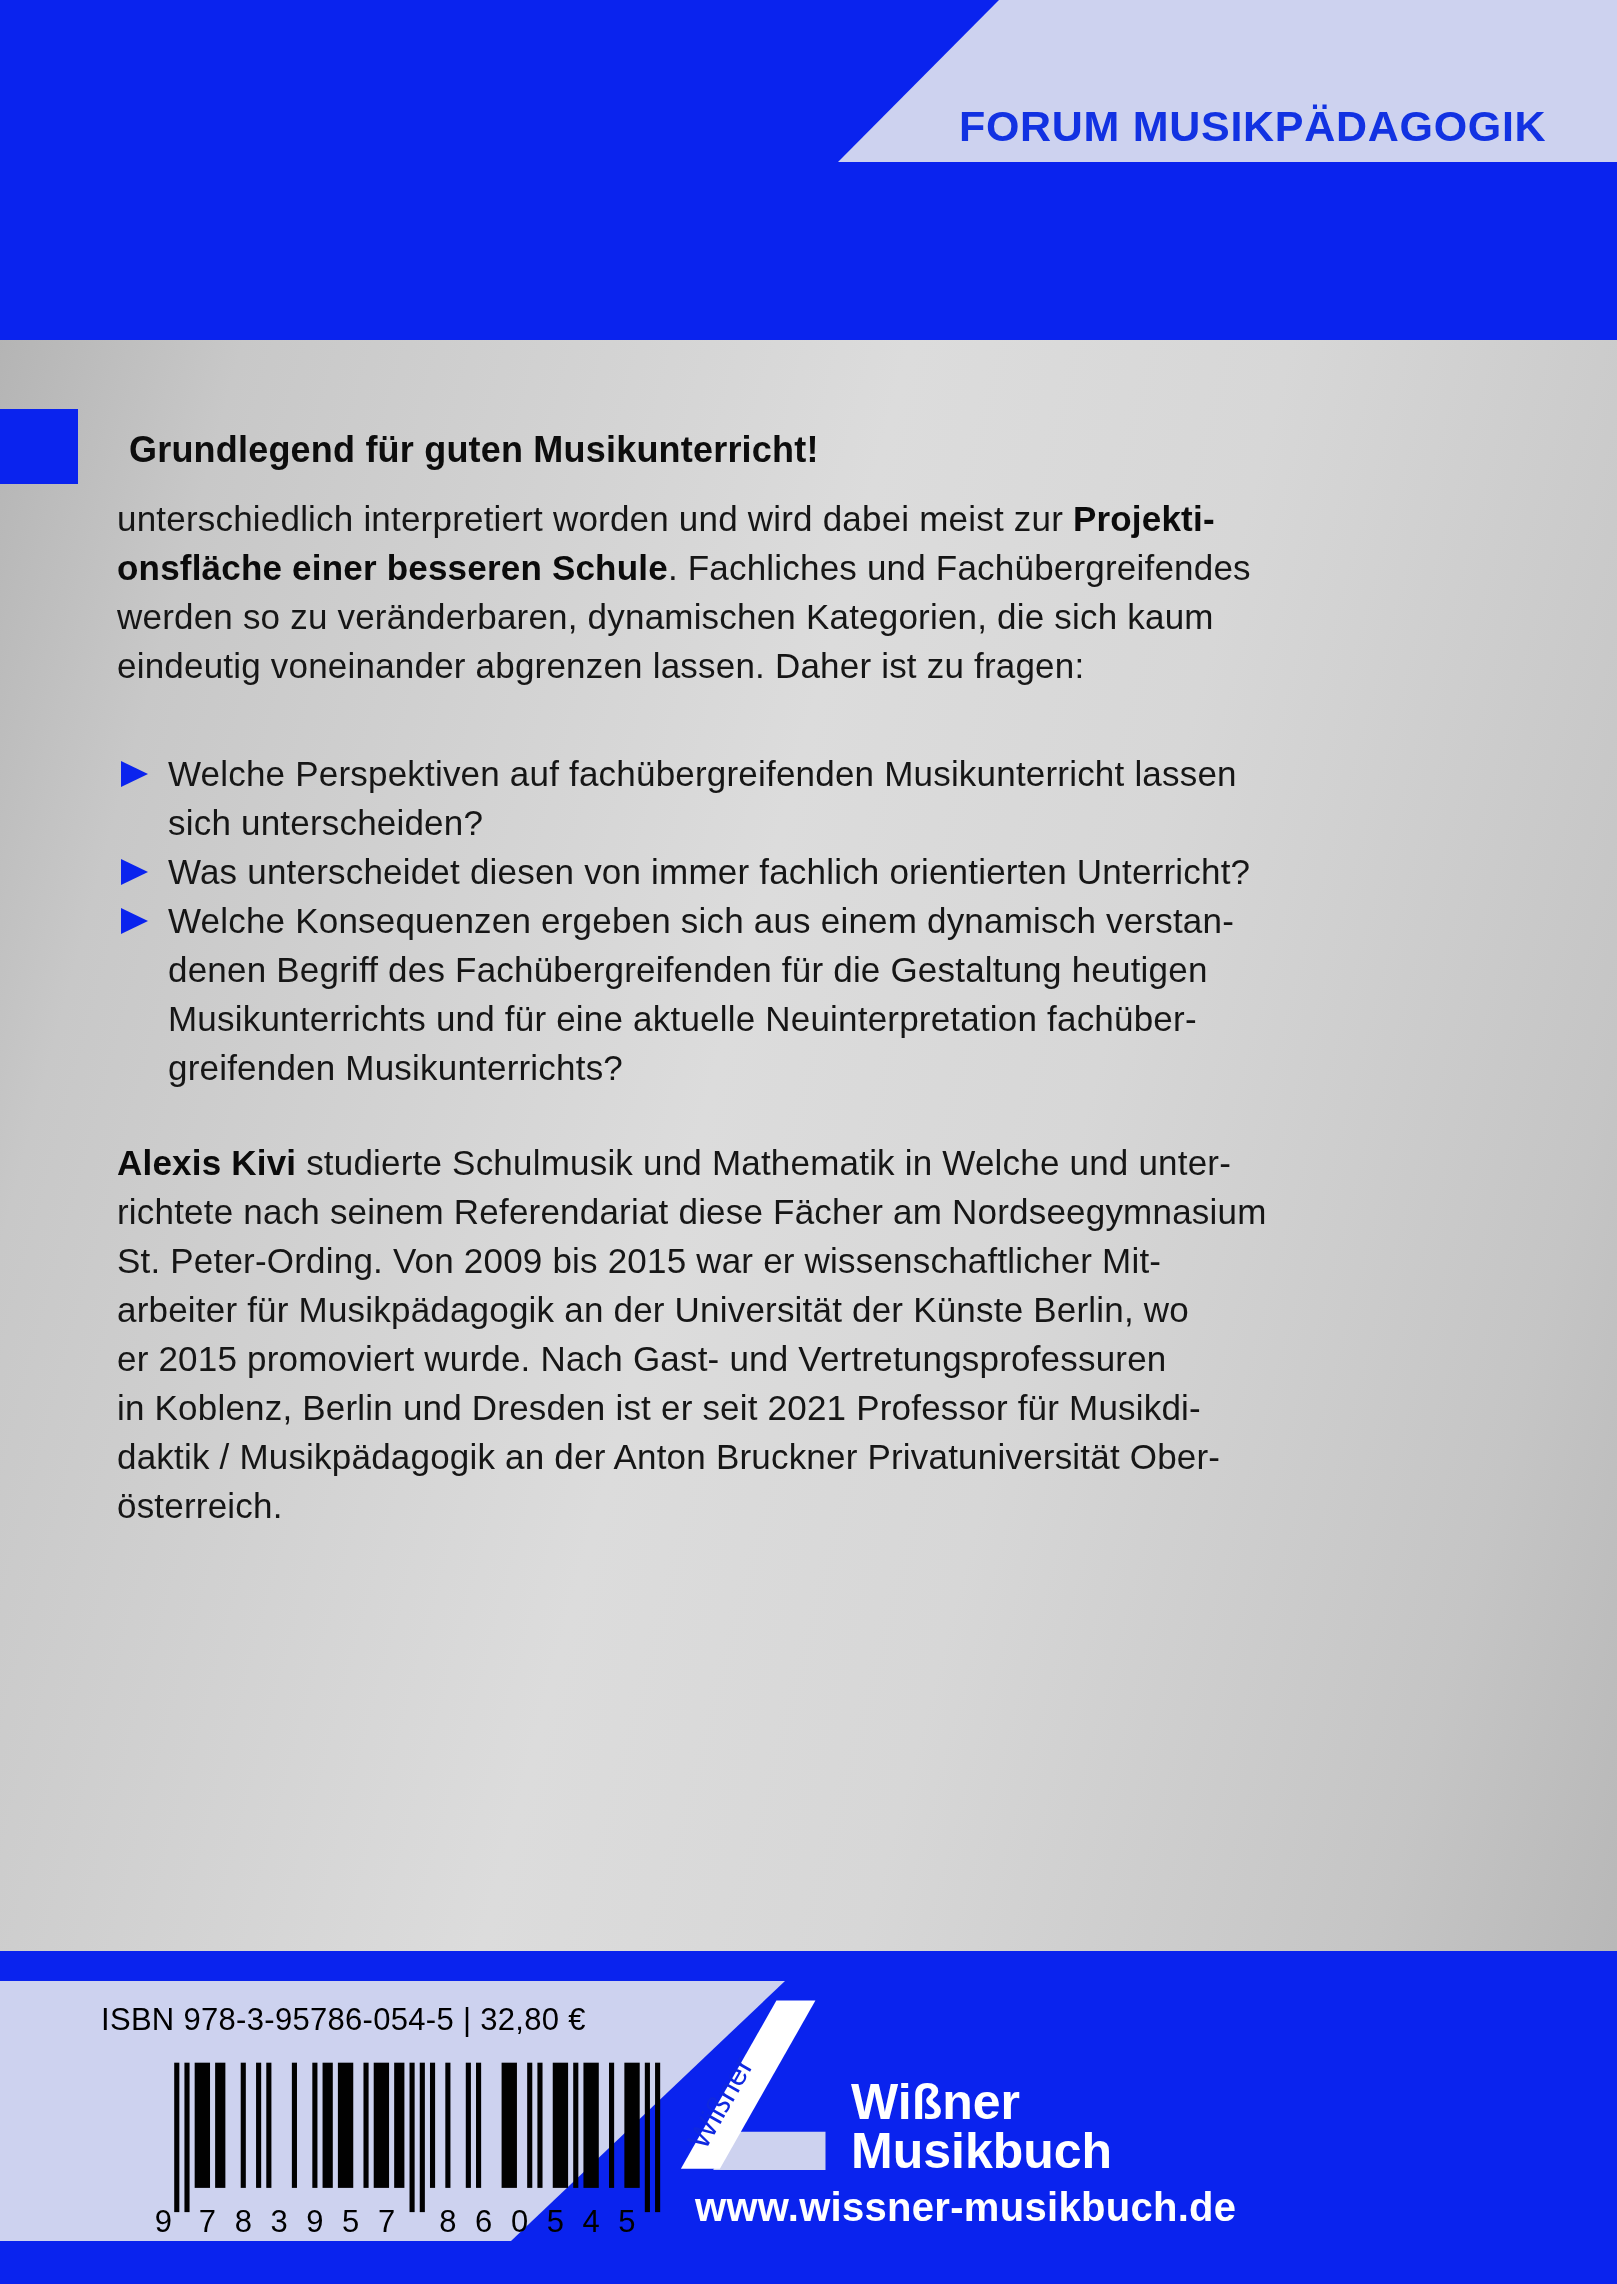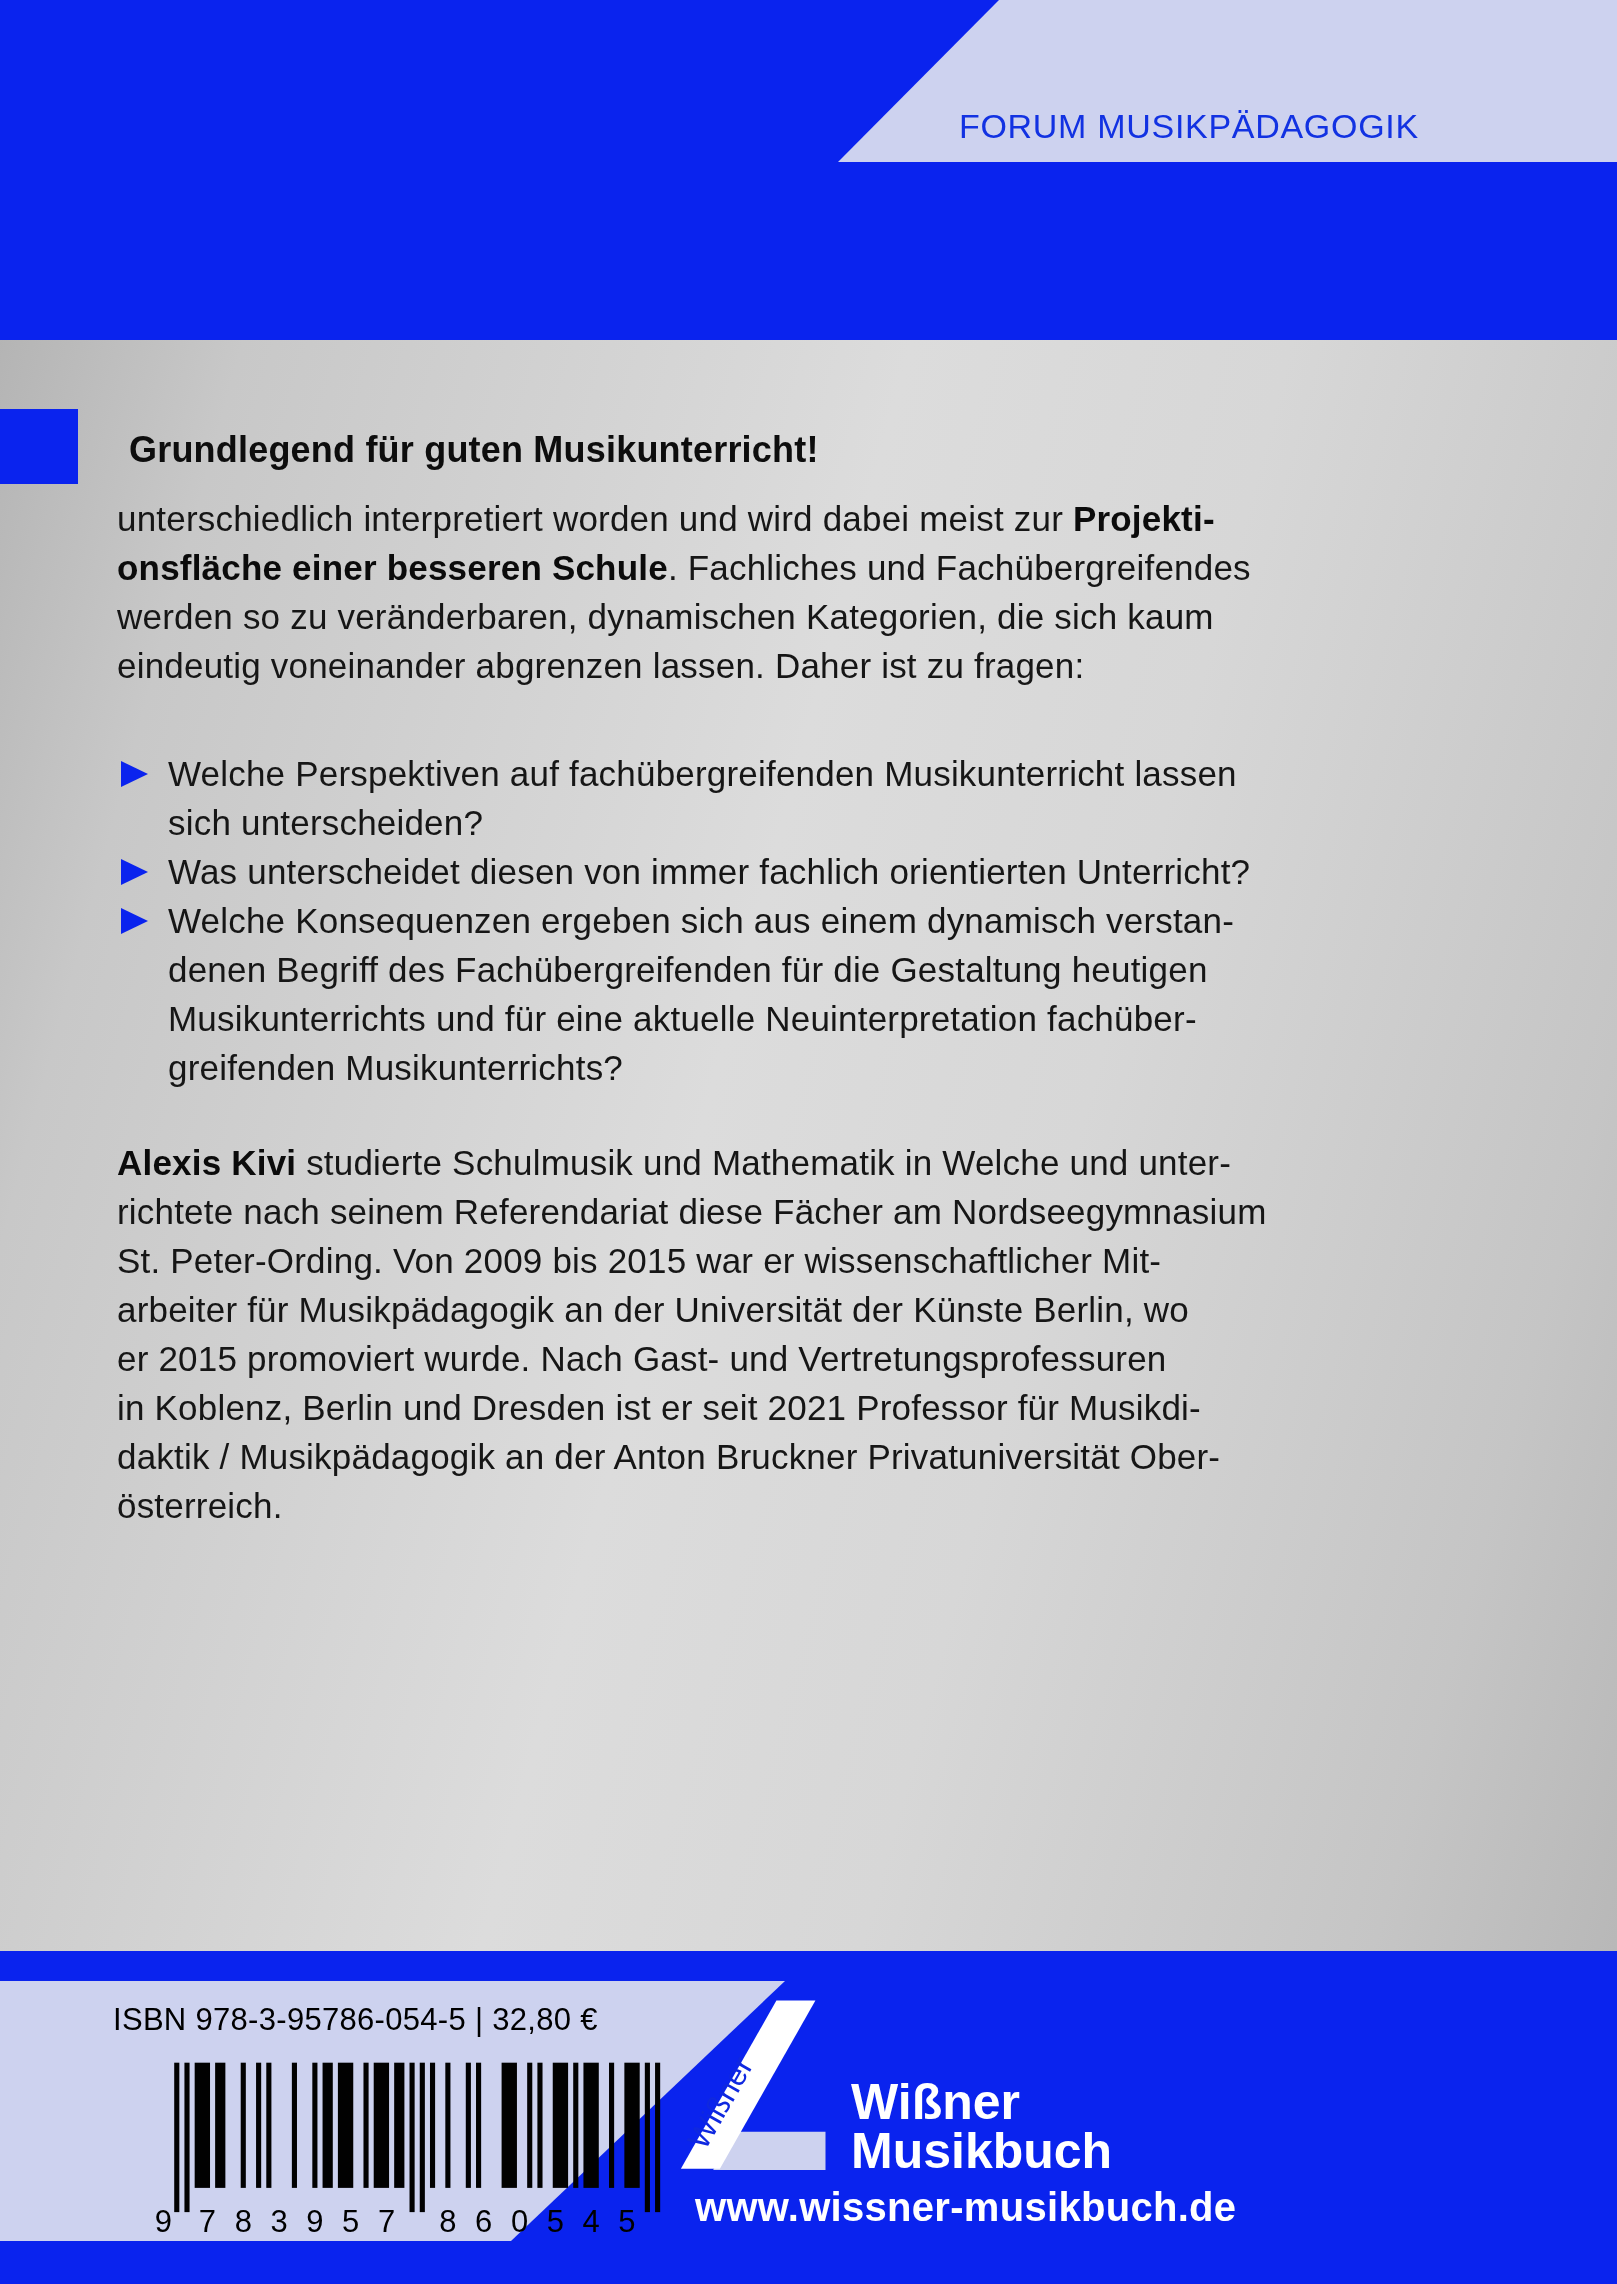--- a/index.html
+++ b/index.html
@@ -8,22 +8,22 @@
     font-family:"Liberation Sans",sans-serif;
     background:linear-gradient(105deg,#adadad 0%,#c8c8c8 15%,#dcdcdc 45%,#d7d7d7 62%,#c5c5c5 85%,#b3b3b3 100%);
   }
   
   .header-band{position:absolute;left:0;top:0;width:1618px;height:340px;background:var(--blue);}
   .header-panel{
     position:absolute;left:0;top:0;width:1618px;height:340px;background:var(--lav);
     clip-path:polygon(999px 0,1618px 0,1618px 162px,838px 162px);
   }
   .series-title{
-    position:absolute;left:959px;top:105px;font-size:34px;line-height:43px;
-    color:#1232e2;letter-spacing:0.7px;font-weight:400;white-space:nowrap;
+    position:absolute;left:959px;top:105px;font-size:43px;line-height:43px;
+    color:#1232e2;letter-spacing:0.7px;font-weight:700;white-space:nowrap;
   }
   .volume-line{
     position:absolute;left:905px;top:181px;font-size:38px;line-height:38px;
     color:#ffffff;font-weight:400;white-space:nowrap;letter-spacing:0.3px;
   }
   
   .accent-square{position:absolute;left:0;top:409px;width:78px;height:75px;background:var(--blue);}
   .headline{
     position:absolute;left:117px;top:425px;font-size:36px;line-height:49px;
     font-weight:700;color:#0d0d0d;white-space:nowrap;letter-spacing:0.2px;margin-left:12px;
@@ -38,21 +38,21 @@
     position:absolute;left:4px;top:11.5px;width:0;height:0;
     border-left:27px solid var(--blue);border-top:13px solid transparent;border-bottom:13px solid transparent;
   }
   
   .footer-band{position:absolute;left:0;top:1951px;width:1618px;height:333px;background:var(--blue);}
   .footer-panel{
     position:absolute;left:0;top:1951px;width:1618px;height:333px;background:var(--lav);
     clip-path:polygon(0 30px,785px 30px,511px 290px,0 290px);
   }
   .isbn-line{
-    position:absolute;left:113px;top:2004px;font-size:31px;line-height:31px;
+    position:absolute;left:101px;top:2004px;font-size:31px;line-height:31px;
     color:#000;font-weight:400;white-space:nowrap;letter-spacing:0.3px;
   }
   .barcode{position:absolute;left:145px;top:2060px;width:539px;height:175px;}
   .barcode text{font-family:"Liberation Sans",sans-serif;font-size:46px;fill:#000;}
   .publisher-logo{position:absolute;left:674px;top:1975px;width:229px;height:222px;}
   .logo-wordmark-rot{font-family:"Liberation Sans",sans-serif;font-size:46px;fill:#0f28e0;font-weight:400;}
   .publisher-name{
     position:absolute;left:851px;top:2078px;font-size:50px;line-height:49px;
     color:#fff;font-weight:700;white-space:nowrap;letter-spacing:0;
   }

